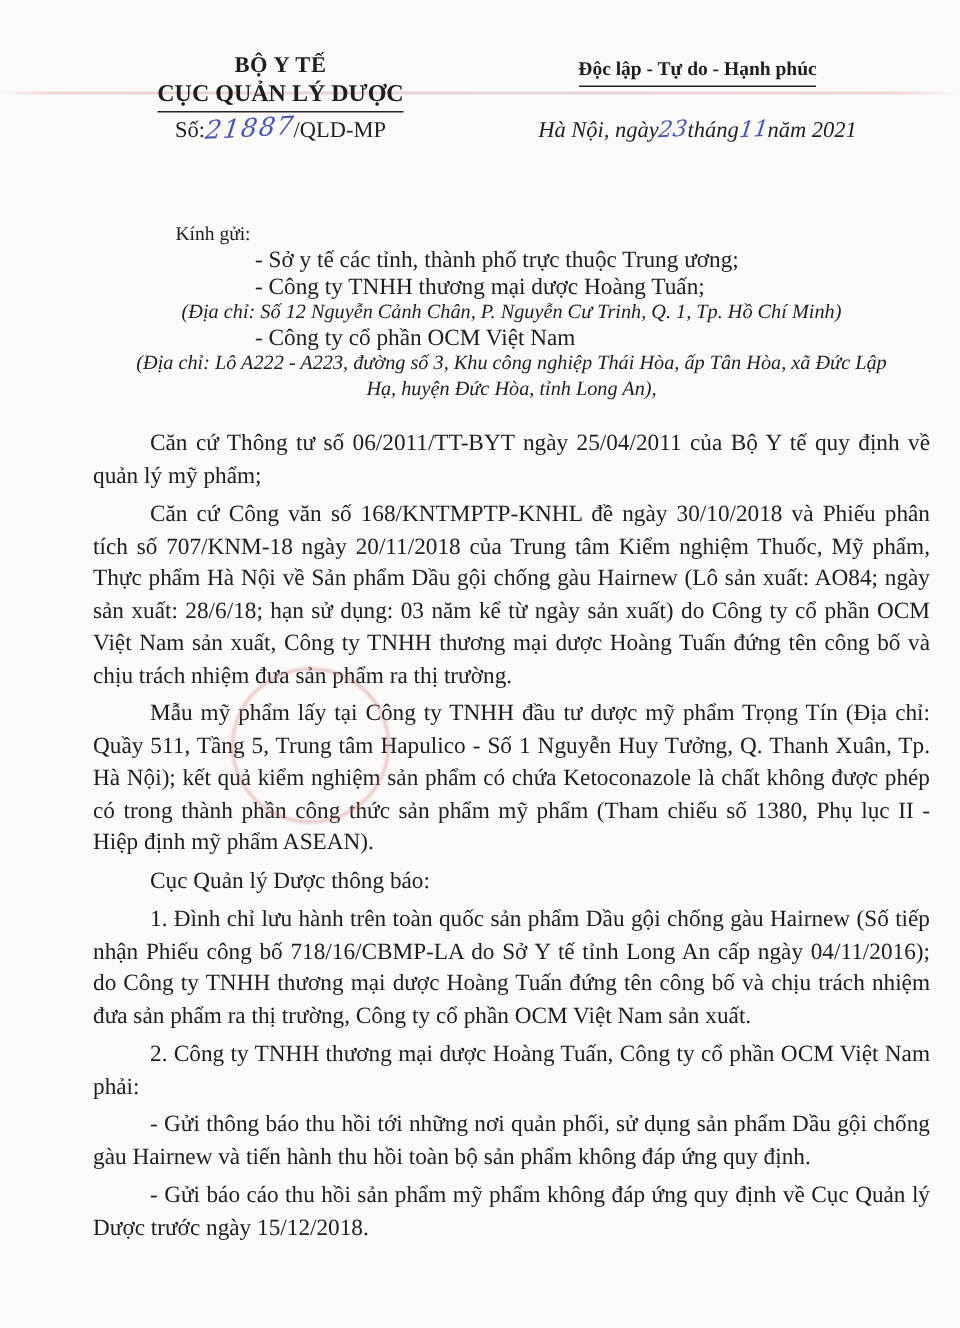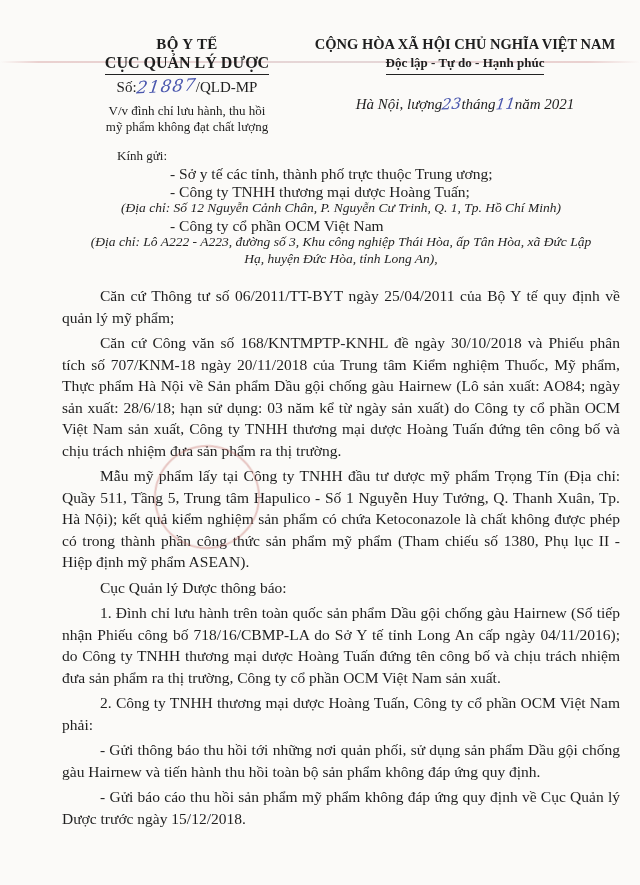--- a/index.html
+++ b/index.html
@@ -58,29 +58,24 @@
 
 <div class="page">
 
   <div class="scan-line"></div>
 
   <header class="header">
     <div class="issuer">
       <div class="issuer-parent">BỘ Y TẾ</div>
       <div class="issuer-agency"><span class="u-line">CỤC QUẢN LÝ DƯỢC</span></div>
       <div class="doc-number"><span>Số:</span><span class="hand">21887</span><span>/QLD-MP</span></div>
-      <div class="subject">
-        <div>V/v đình chỉ lưu hành, thu hồi</div>
-        <div>mỹ phẩm không đạt chất lượng</div>
-      </div>
     </div>
     <div class="national">
-      <div class="national-country">CỘNG HÒA XÃ HỘI CHỦ NGHĨA VIỆT NAM</div>
       <div class="national-motto"><span class="u-line">Độc lập - Tự do - Hạnh phúc</span></div>
-      <div class="date-line"><span>Hà Nội, lượng</span><span class="hand small">23</span><span>tháng</span><span class="hand small">11</span><span>năm 2021</span></div>
+      <div class="date-line"><span>Hà Nội, ngày</span><span class="hand small">23</span><span>tháng</span><span class="hand small">11</span><span>năm 2021</span></div>
     </div>
   </header>
 
   <main class="body">
     <div class="salutation">Kính gửi:</div>
     <div class="recipient entity">- Sở y tế các tỉnh, thành phố trực thuộc Trung ương;</div>
     <div class="recipient entity">- Công ty TNHH thương mại dược Hoàng Tuấn;</div>
     <div class="recipient address">(Địa chỉ: Số 12 Nguyễn Cảnh Chân, P. Nguyễn Cư Trinh, Q. 1, Tp. Hồ Chí Minh)</div>
     <div class="recipient entity">- Công ty cổ phần OCM Việt Nam</div>
     <div class="recipient address">(Địa chỉ: Lô A222 - A223, đường số 3, Khu công nghiệp Thái Hòa, ấp Tân Hòa, xã Đức Lập Hạ, huyện Đức Hòa, tỉnh Long An),</div>

